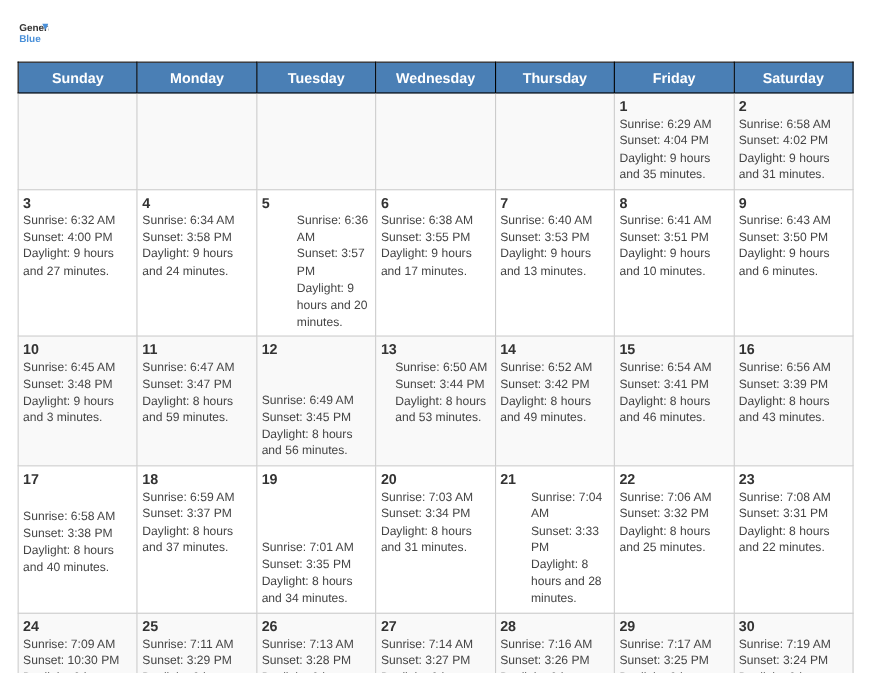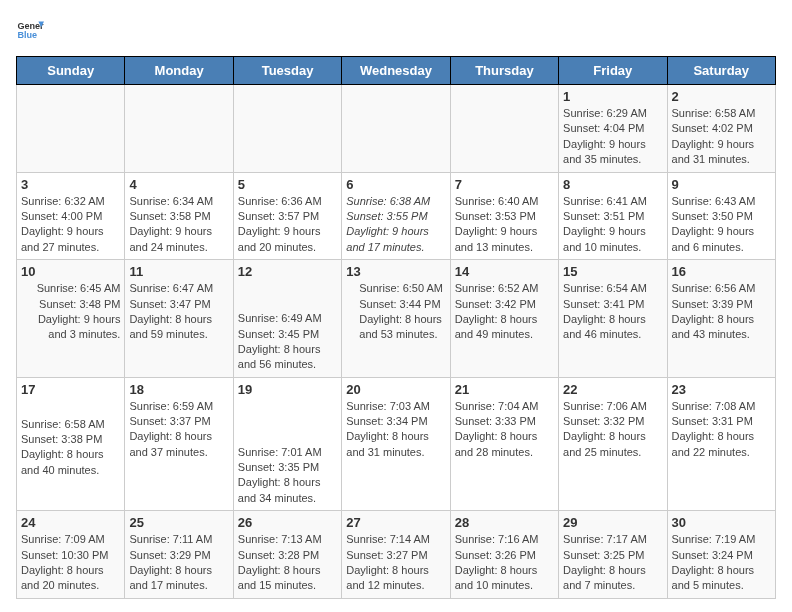--- a/index.html
+++ b/index.html
@@ -135,27 +135,27 @@
 Daylight: 9 hours and 27 minutes.</div>
         </td>
         <td>
           <span class="day-num">4</span>
           <div class="day-info" style="white-space: pre-line;">Sunrise: 6:34 AM
 Sunset: 3:58 PM
 Daylight: 9 hours and 24 minutes.</div>
         </td>
         <td>
           <span class="day-num">5</span>
-          <div class="day-info" style="white-space: pre-line;">Sunrise: 6:36 AM
+          <div class="day-info" style="white-space: pre-line; margin-left: 32px;">Sunrise: 6:36 AM
 Sunset: 3:57 PM
 Daylight: 9 hours and 20 minutes.</div>
         </td>
         <td>
           <span class="day-num">6</span>
-          <div class="day-info" style="white-space: pre-line; font-style: italic;">Sunrise: 6:38 AM
+          <div class="day-info" style="white-space: pre-line;">Sunrise: 6:38 AM
 Sunset: 3:55 PM
 Daylight: 9 hours and 17 minutes.</div>
         </td>
         <td>
           <span class="day-num">7</span>
           <div class="day-info" style="white-space: pre-line;">Sunrise: 6:40 AM
 Sunset: 3:53 PM
 Daylight: 9 hours and 13 minutes.</div>
         </td>
         <td>
@@ -167,21 +167,21 @@
         <td>
           <span class="day-num">9</span>
           <div class="day-info" style="white-space: pre-line;">Sunrise: 6:43 AM
 Sunset: 3:50 PM
 Daylight: 9 hours and 6 minutes.</div>
         </td>
       </tr>
       <tr>
         <td>
           <span class="day-num">10</span>
-          <div class="day-info" style="white-space: pre-line; text-align: right;">Sunrise: 6:45 AM
+          <div class="day-info" style="white-space: pre-line;">Sunrise: 6:45 AM
 Sunset: 3:48 PM
 Daylight: 9 hours and 3 minutes.</div>
         </td>
         <td>
           <span class="day-num">11</span>
           <div class="day-info" style="white-space: pre-line;">Sunrise: 6:47 AM
 Sunset: 3:47 PM
 Daylight: 8 hours and 59 minutes.</div>
         </td>
         <td>
@@ -235,21 +235,21 @@
 Daylight: 8 hours and 34 minutes.</div>
         </td>
         <td>
           <span class="day-num">20</span>
           <div class="day-info" style="white-space: pre-line;">Sunrise: 7:03 AM
 Sunset: 3:34 PM
 Daylight: 8 hours and 31 minutes.</div>
         </td>
         <td>
           <span class="day-num">21</span>
-          <div class="day-info" style="white-space: pre-line;">Sunrise: 7:04 AM
+          <div class="day-info" style="white-space: pre-line; margin-left: 28px;">Sunrise: 7:04 AM
 Sunset: 3:33 PM
 Daylight: 8 hours and 28 minutes.</div>
         </td>
         <td>
           <span class="day-num">22</span>
           <div class="day-info" style="white-space: pre-line;">Sunrise: 7:06 AM
 Sunset: 3:32 PM
 Daylight: 8 hours and 25 minutes.</div>
         </td>
         <td>

